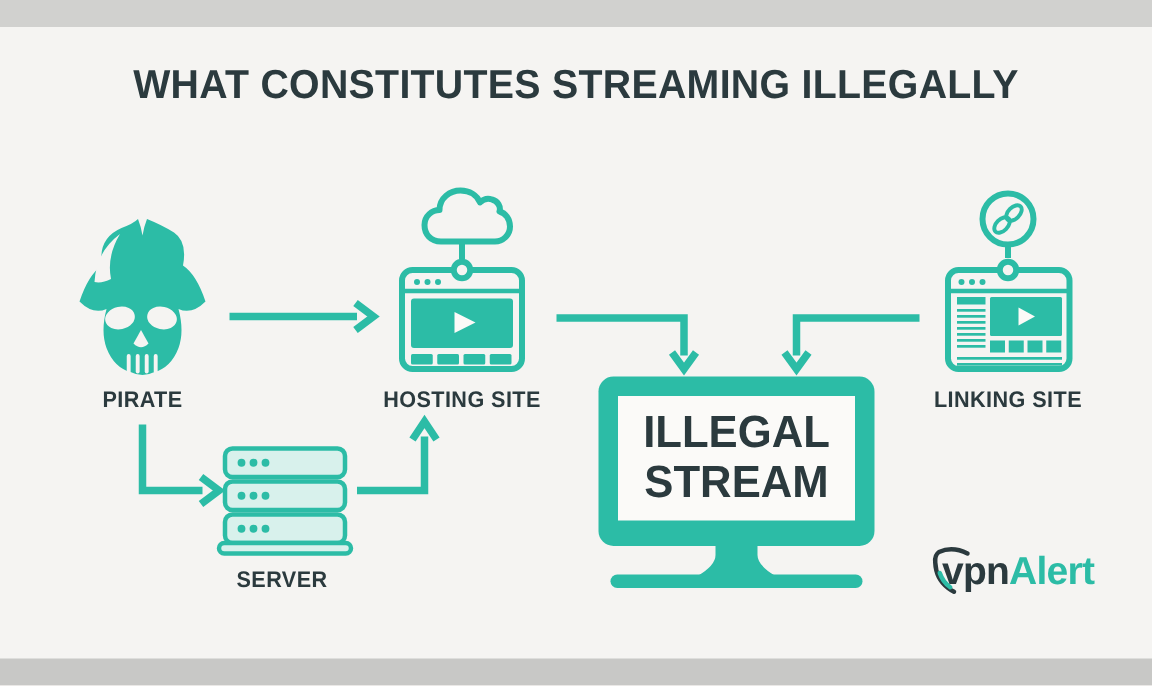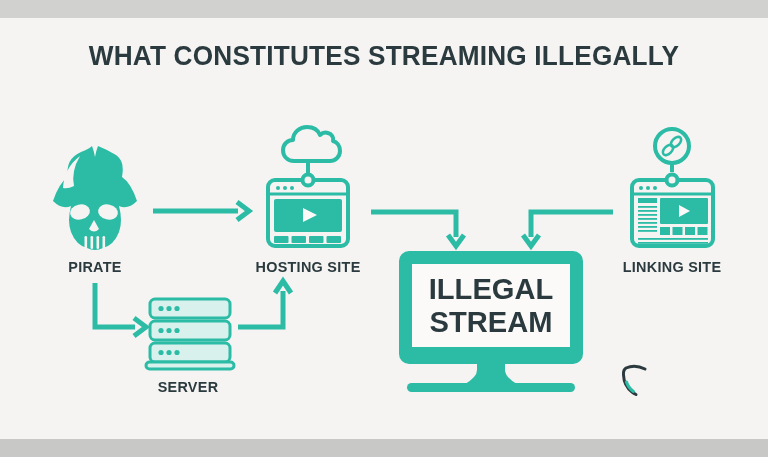--- a/index.html
+++ b/index.html
@@ -180,14 +180,15 @@
   <div class="node-label lbl-server">SERVER</div>
   <div class="node-label lbl-linking">LINKING SITE</div>
 
   <div class="stream-text">
     <div>ILLEGAL</div>
     <div>STREAM</div>
   </div>
 
   <div class="logo">
     <span style="width:32px;height:36px;display:inline-block;"></span>
+    <span class="logo-text"><span class="logo-vpn">vpn</span><span class="logo-alert">Alert</span></span>
   </div>
 </div>
 
 </body></html>

